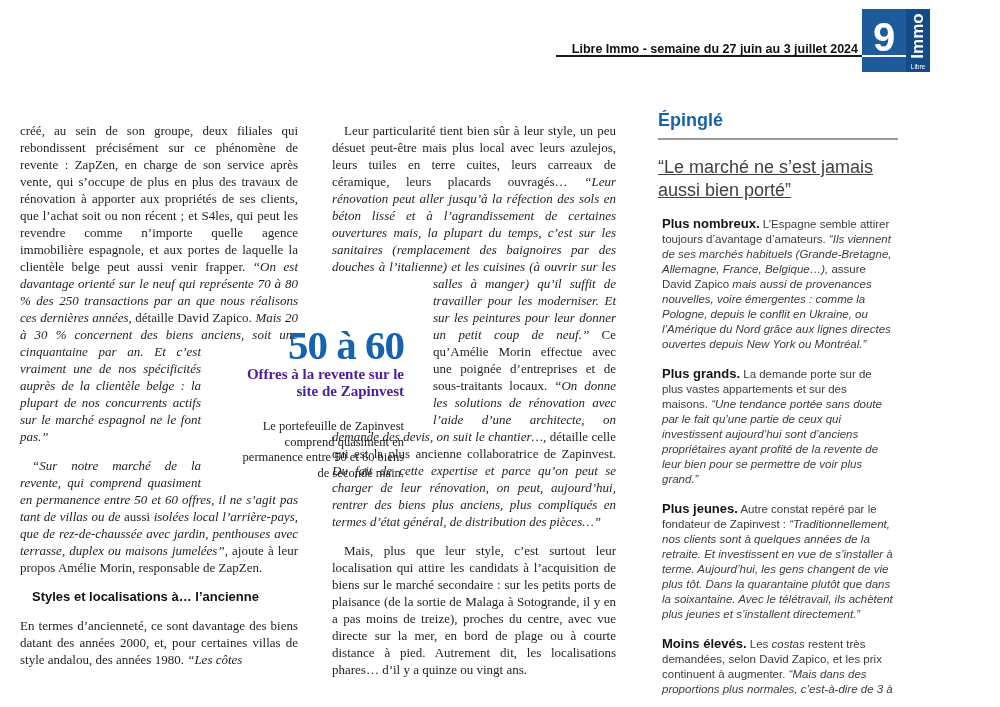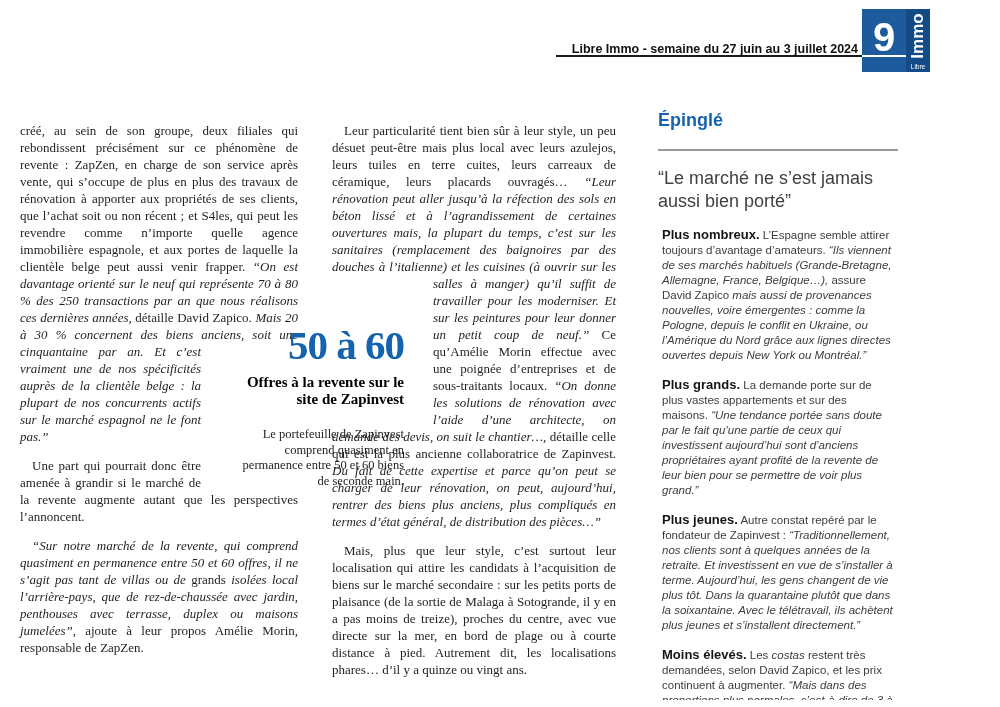--- a/index.html
+++ b/index.html
@@ -44,30 +44,30 @@
   .cut-r{float:right;width:88px;height:140px;margin:2px 0 4px 9px;}
   .cut-l{float:left;width:92px;height:142px;margin:2px 9px 4px 0;}
   .subhead{
     margin:10px 0 6px;font-family:"Liberation Sans",sans-serif;font-weight:bold;
     font-size:13px;text-indent:0;text-align:left;color:#111;
   }
   
   .pull{position:absolute;left:228px;top:324px;width:176px;text-align:right;
         font-family:Liberation Serif, serif;}
   .pull-big{font-weight:bold;font-size:41px;line-height:42px;color:var(--accent,#1563ac);letter-spacing:-1px;}
-  .pull-title{margin-top:8px;font-weight:bold;font-size:15px;line-height:17px;color:#000000;}
+  .pull-title{margin-top:0;font-weight:bold;font-size:15px;line-height:17px;color:#4c1d95;}
   .pull-caption{margin-top:19px;font-size:12.5px;line-height:15.5px;color:#222;}
   
   .col3{position:absolute;left:658px;top:110px;width:240px;height:590px;
         font-family:"Liberation Sans",sans-serif;color:#3c3c3c;overflow:hidden;}
   .ep-title{
     font-weight:bold;font-size:18px;color:var(--accent,#1563ac);
-    padding-bottom:18px;border-bottom:2px solid var(--rule,#9a9a9a);margin:0;
+    padding-bottom:7px;border-bottom:2px solid var(--rule,#9a9a9a);margin:0;
   }
-  .ep-quote{margin:16px 0 0;font-size:18px;line-height:23px;color:#414141;font-weight:normal;}
+  .ep-quote{margin:16px 0 0;font-size:18px;line-height:23px;color:#414141;font-weight:normal;text-decoration:underline;}
   .ep-item{margin:14px 4px 0;font-size:11.5px;line-height:15px;text-align:left;}
   .ep-lead{font-weight:bold;font-size:13px;color:#151515;}
 </style>
 </head>
 <body>
 
 <div class="page">
 
   <div class="badge">
     <div class="badge-num">9</div>
@@ -76,22 +76,23 @@
       <span class="badge-immo">Immo</span>
       <span class="badge-libre">Libre</span>
     </div>
   </div>
 
   <div class="header-rule"></div>
   <div class="strapline">Libre Immo - semaine du 27 juin au 3 juillet 2024</div>
 
   <div class="col col1">
     <p class="np"><span>créé, au sein de son groupe, deux filiales qui rebondissent précisément sur ce phénomène de revente : ZapZen, en charge de son service après vente, qui s’occupe de plus en plus des travaux de rénovation à apporter aux propriétés de ses clients, que l’achat soit ou non récent ; et S4les, qui peut les revendre comme n’importe quelle agence immobilière espagnole, et aux portes de laquelle la clientèle belge peut aussi venir frapper. </span><span class="i">“On est davantage orienté sur le neuf qui représente 70 à 80 % des 250 transactions par an que nous réalisons ces dernières années, </span><span>détaille David Zapico. </span><span class="i">Mais 20 à 30 % concernent des biens anciens, soit une cinquantaine par an. Et c’est </span><span class="cut-r"></span><span class="i">vraiment une de nos spécificités auprès de la clientèle belge : la plupart de nos concurrents actifs sur le marché espagnol ne le font pas.”</span></p>
-    <p>Une part qui pourrait donc être amenée à grandir si le marché de la revente augmente autant que les perspectives l’annoncent.</p>
-    <p><span class="i">“Sur notre marché de la revente, qui comprend quasiment en permanence entre 50 et 60 offres, il ne s’agit pas tant de villas ou de </span><span>grands</span><span class="i"> isolées local l’arrière-pays, que de rez-de-chaussée avec jardin, penthouses avec terrasse, duplex ou maisons jumelées”</span><span>, ajoute à leur propos Amélie Morin, responsable de ZapZen.</span></p>
+    <p><span class="i">“Sur notre marché de la revente, qui comprend quasiment en permanence entre 50 et 60 offres, il ne s’agit pas tant de villas ou de </span><span>aussi</span><span class="i"> isolées local l’arrière-pays, que de rez-de-chaussée avec jardin, penthouses avec terrasse, duplex ou maisons jumelées”</span><span>, ajoute à leur propos Amélie Morin, responsable de ZapZen.</span></p>
+    <p class="subhead">Styles et localisations à… l’ancienne</p>
+    <p class="np"><span>En termes d’ancienneté, ce sont davantage des biens datant des années 2000, et, pour certaines villas de style andalou, des années 1980. </span><span class="i">“Les côtes</span></p>
   </div>
 
   <div class="col col2">
     <p><span>Leur particularité tient bien sûr à leur style, un peu désuet peut-être mais plus local avec leurs azulejos, leurs tuiles en terre cuites, leurs carreaux de céramique, leurs placards ouvragés… </span><span class="i">“Leur rénovation peut aller jusqu’à la réfection des sols en béton lissé et à l’agrandissement de certaines ouvertures mais, la plupart du temps, c’est sur les sanitaires (remplacement des baignoires par des douches à l’italienne) et les cuisines (à ouvrir sur les salles à manger) </span><span class="cut-l"></span><span class="i">qu’il suffit de travailler pour les moderniser. Et sur les peintures pour leur donner un petit coup de neuf.” </span><span>Ce qu’Amélie Morin effectue avec une poignée d’entreprises et de sous-traitants locaux. </span><span class="i">“On donne les solutions de rénovation avec l’aide d’une architecte, on demande des devis, on suit le chantier…, </span><span>détaille celle qui est la plus ancienne collaboratrice de Zapinvest. </span><span class="i">Du fait de cette expertise et parce qu’on peut se charger de leur rénovation, on peut, aujourd’hui, rentrer des biens plus anciens, plus compliqués en termes d’état général, de distribution des pièces…”</span></p>
     <p>Mais, plus que leur style, c’est surtout leur localisation qui attire les candidats à l’acquisition de biens sur le marché secondaire : sur les petits ports de plaisance (de la sortie de Malaga à Sotogrande, il y en a pas moins de treize), proches du centre, avec vue directe sur la mer, en bord de plage ou à courte distance à pied. Autrement dit, les localisations phares… d’il y a quinze ou vingt ans.</p>
   </div>
 
   <div class="pull">
     <div class="pull-big">50 à 60</div>
     <div class="pull-title">Offres à la revente sur le site de Zapinvest</div>

